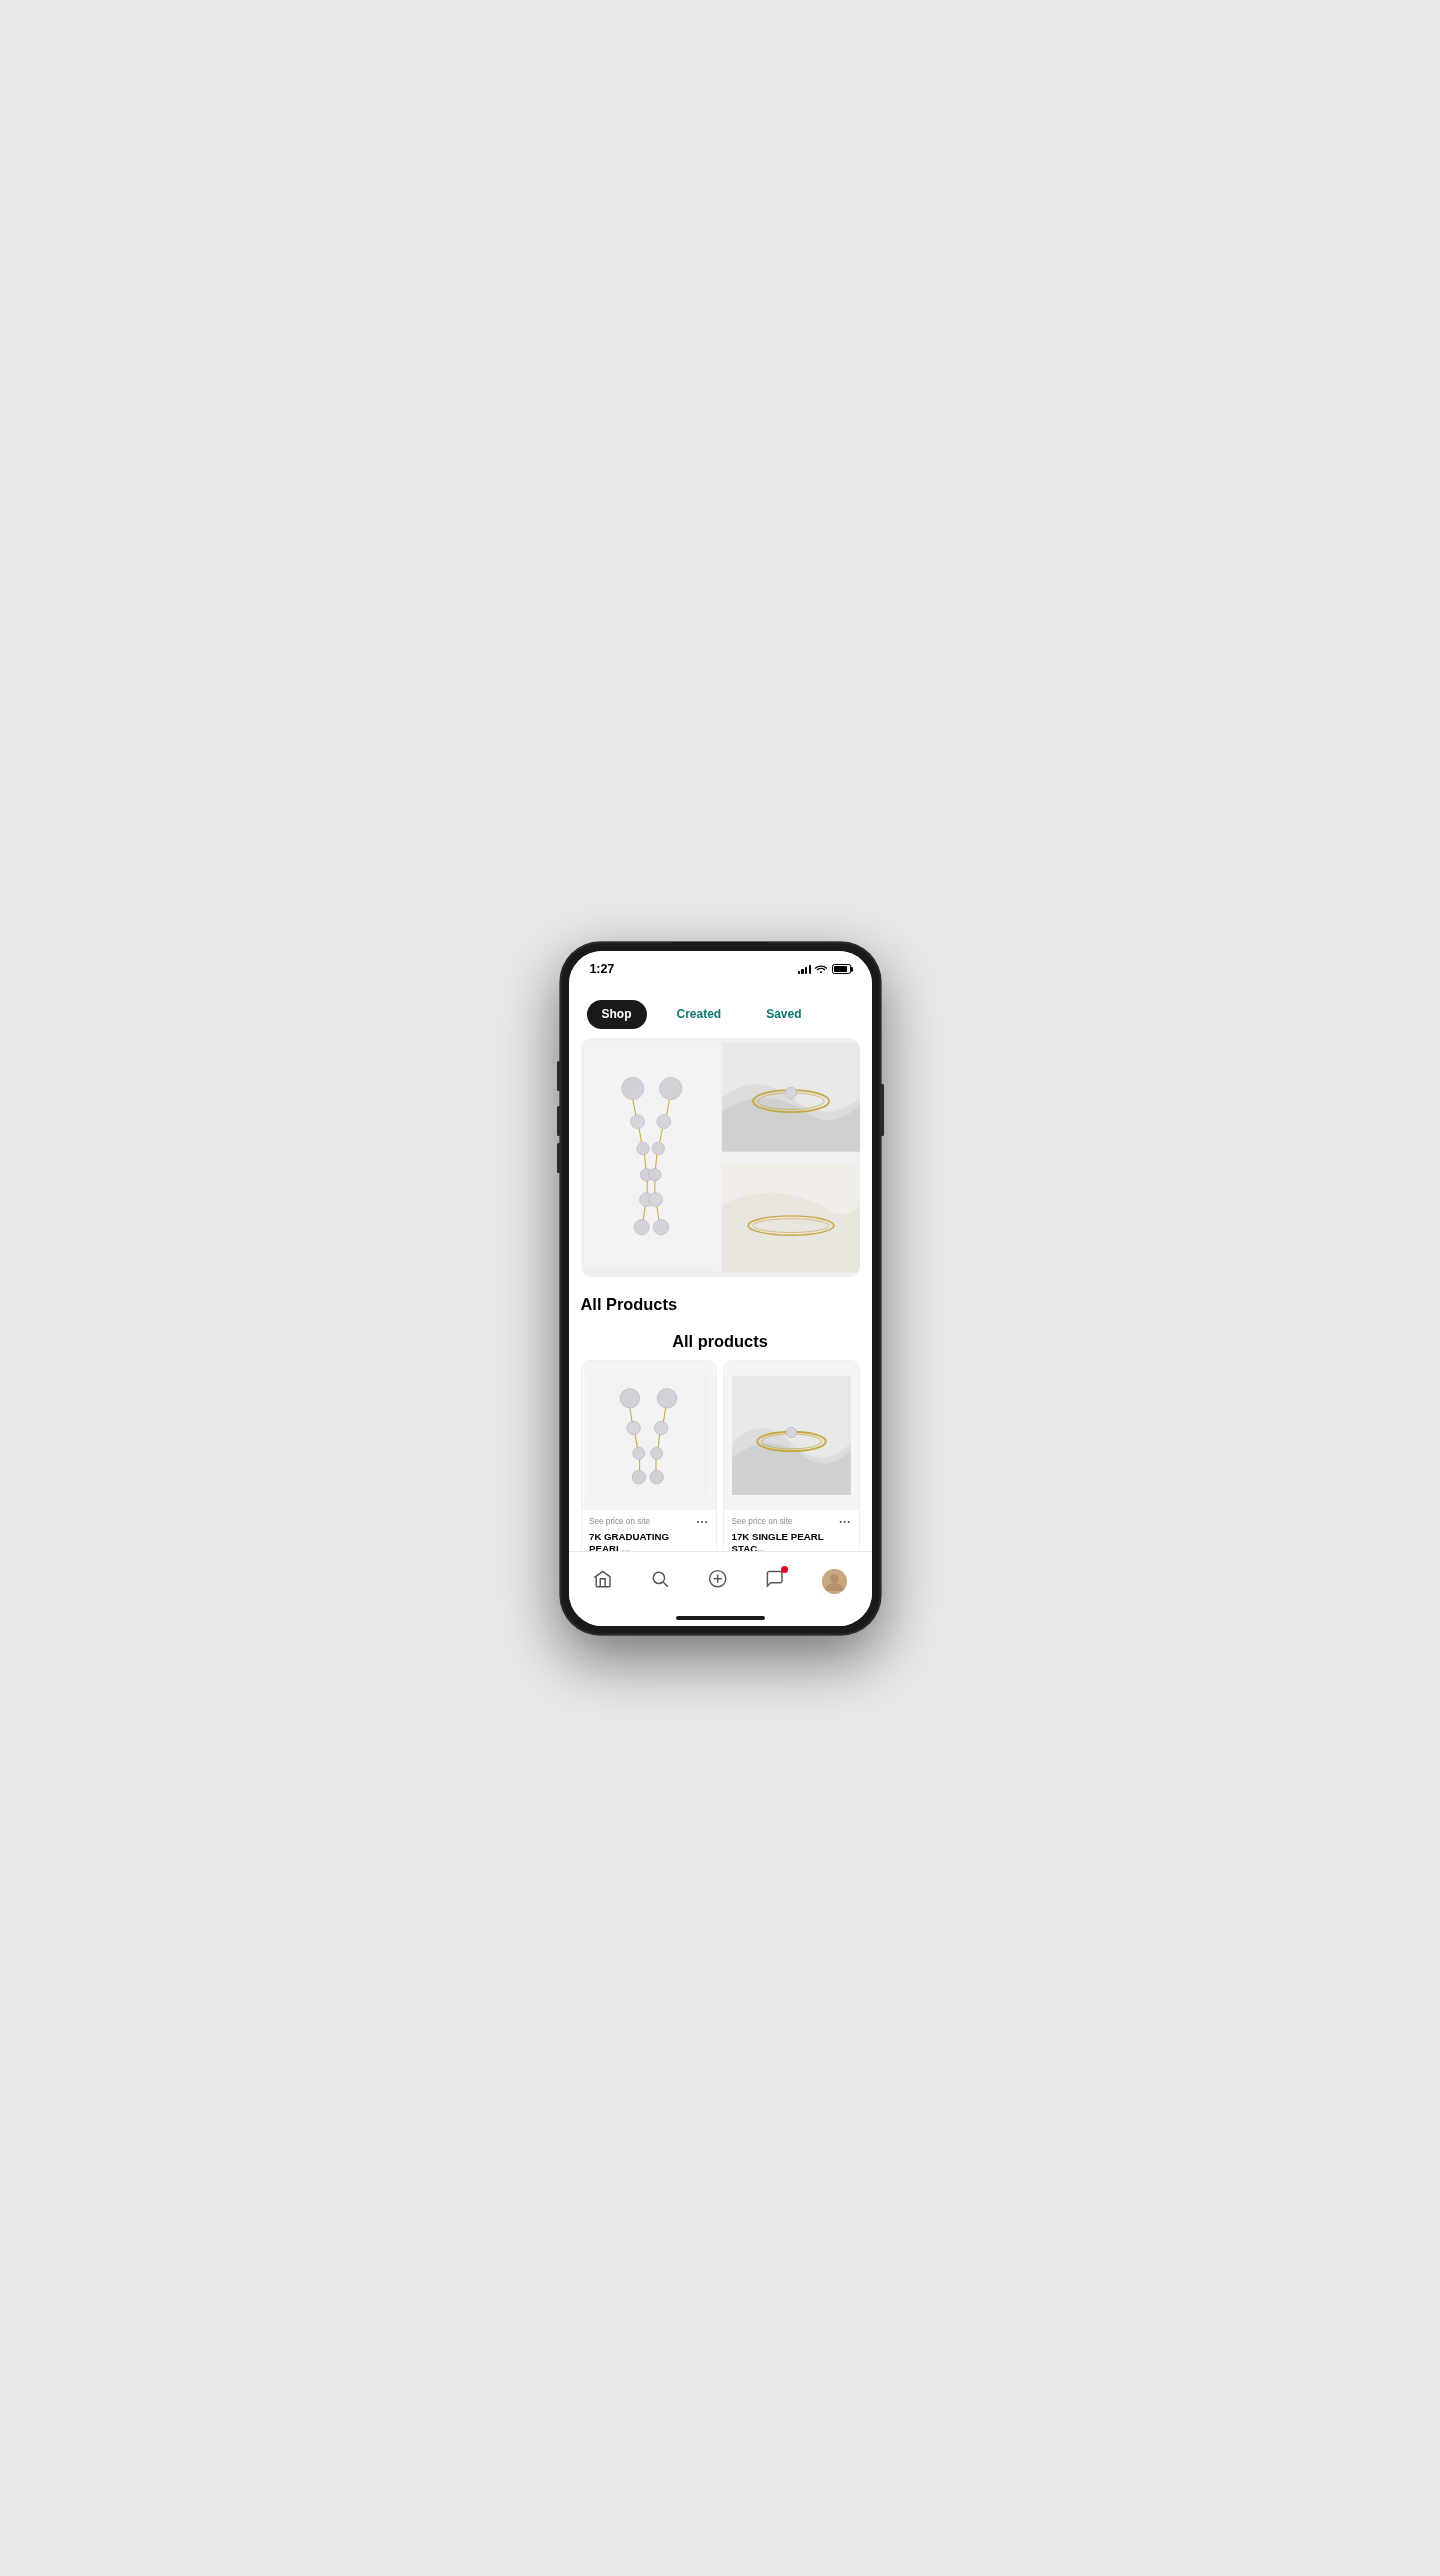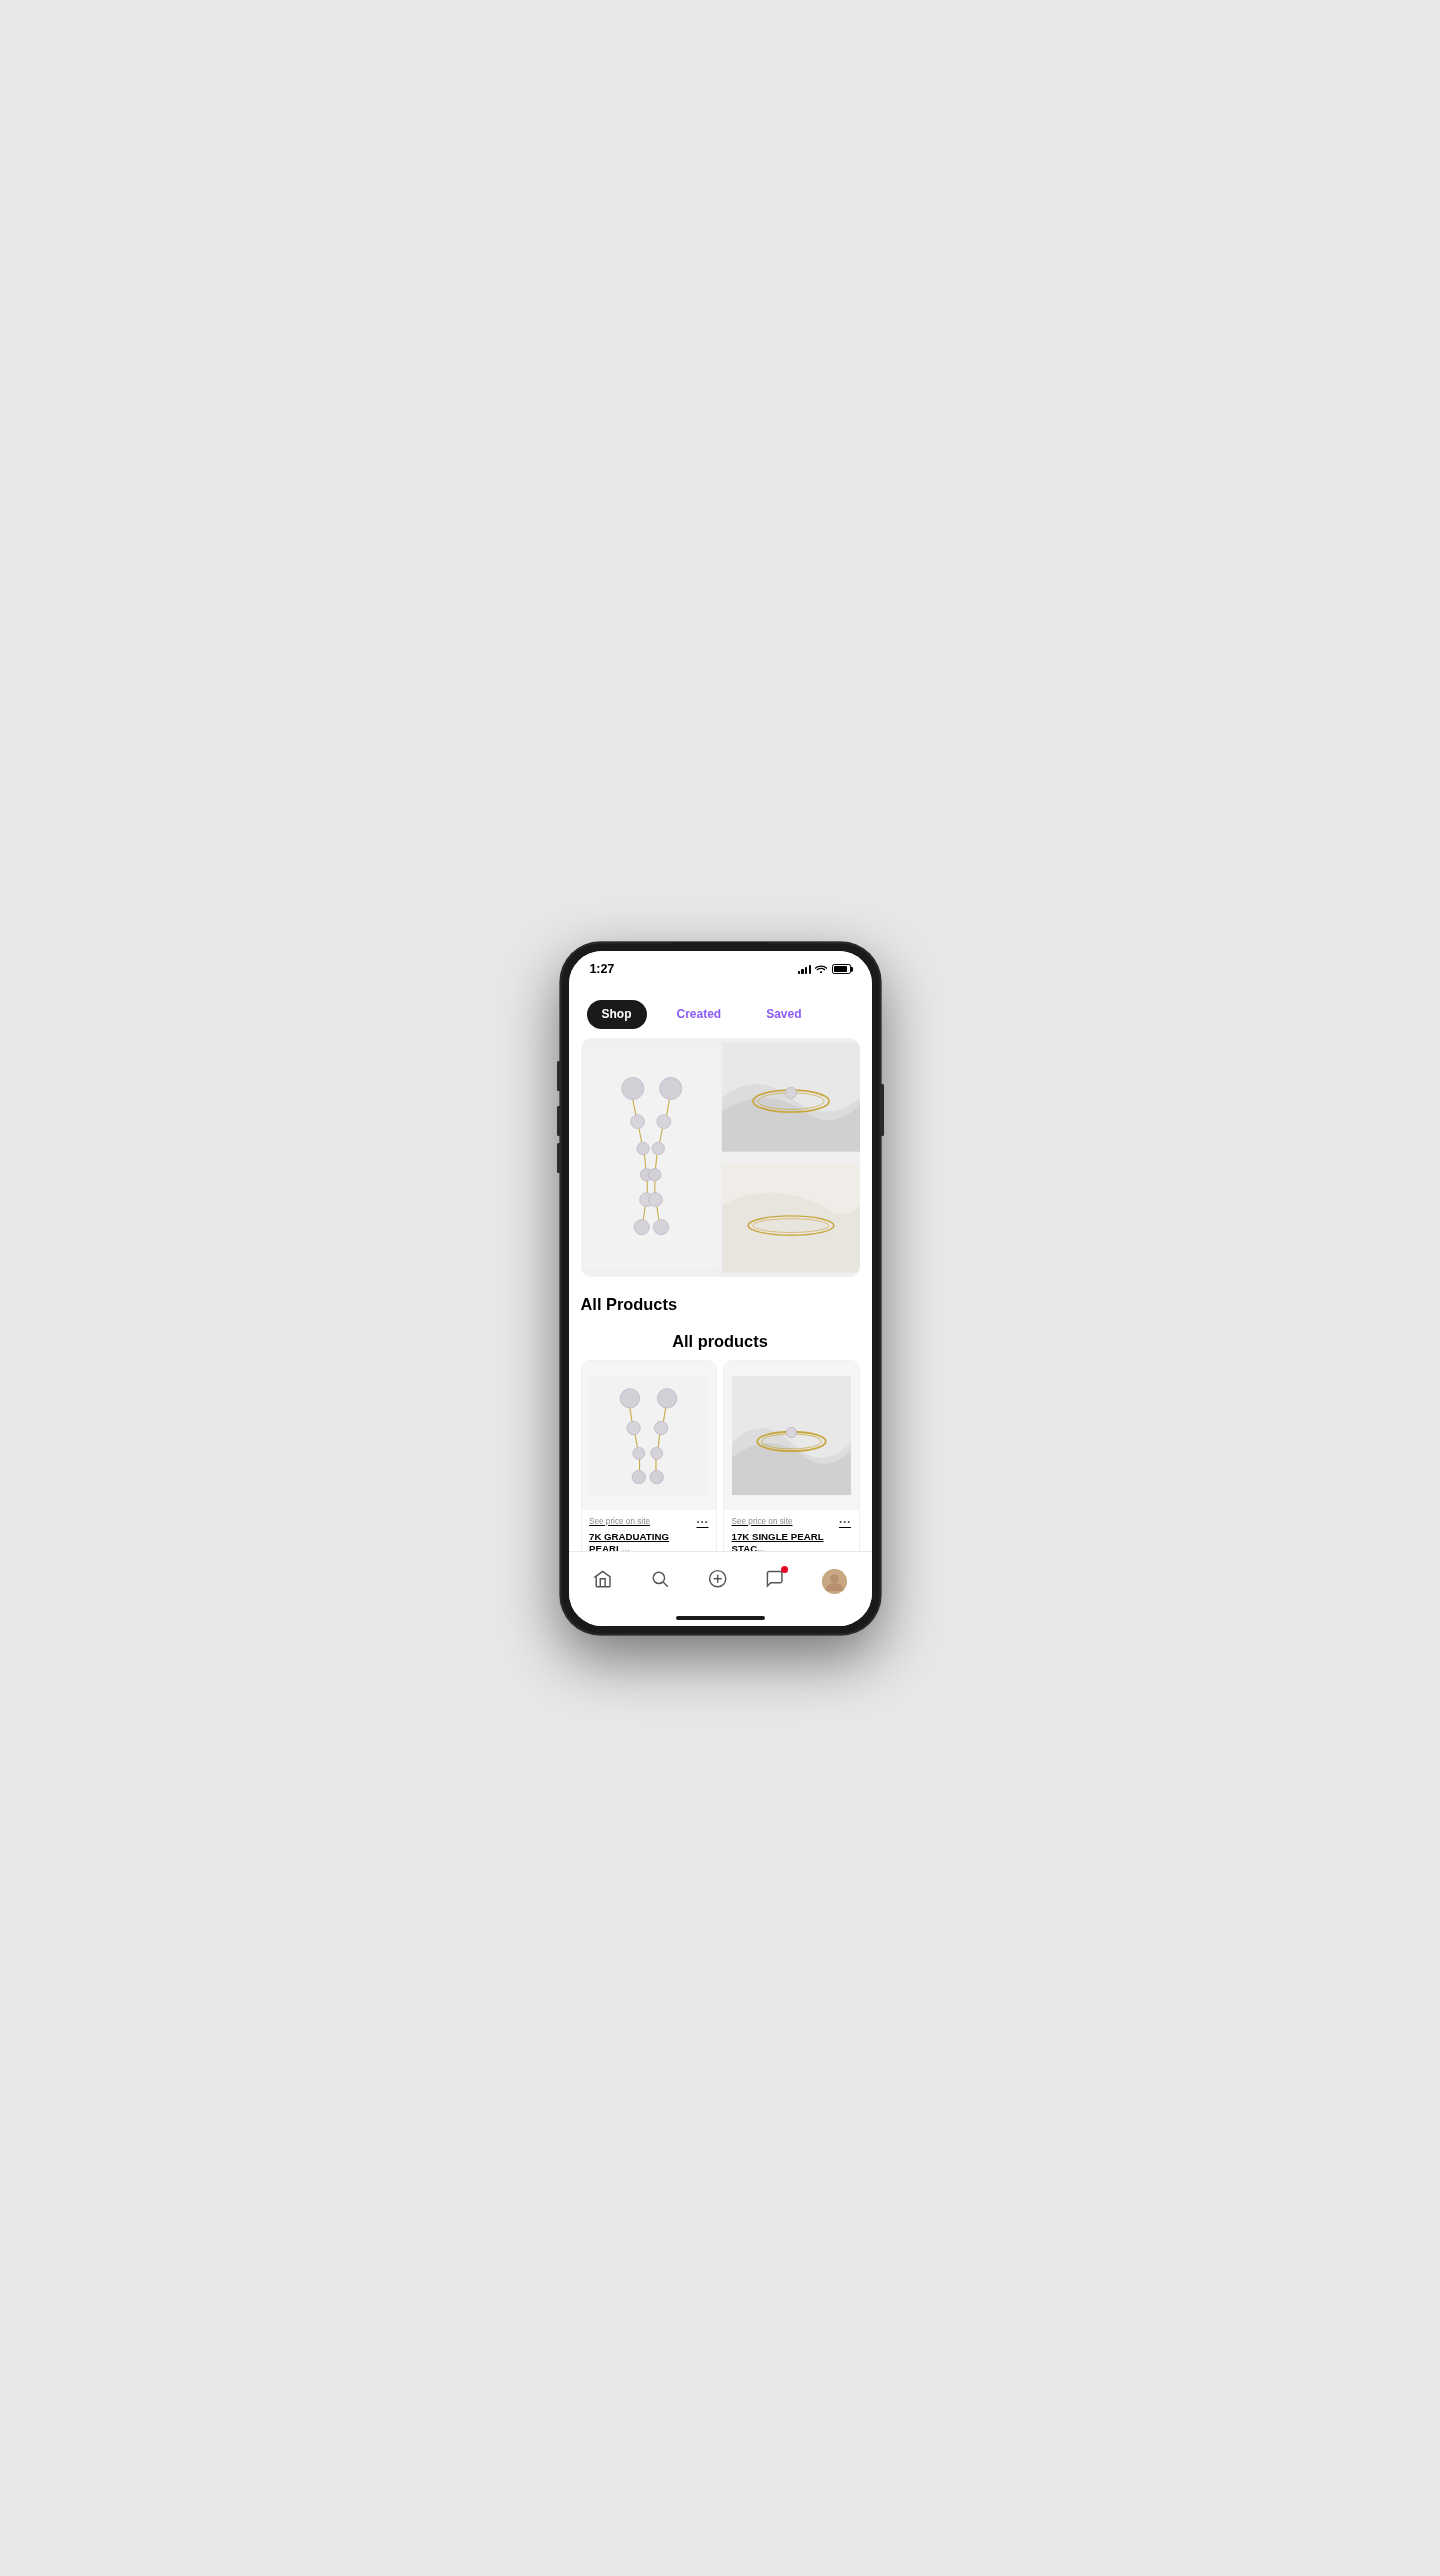--- a/index.html
+++ b/index.html
@@ -174,21 +174,21 @@
       cursor: pointer;
     }
 
     .tab-btn.active {
       background: #1a1a1a;
       color: #fff;
     }
 
     .tab-btn.inactive {
       background: transparent;
-      color: #8b5cf6;
+      color: #0f766e;
     }
 
     
     .showcase-container {
       padding: 0 12px 6px;
     }
 
     .showcase-grid {
       display: grid;
       grid-template-columns: 1fr 1fr;
@@ -232,21 +232,20 @@
       color: #000;
       padding: 12px 0 9px;
     }
 
     
     .products-grid {
       display: grid;
       grid-template-columns: 1fr 1fr;
       gap: 6px;
       padding: 0 12px 12px;
-      text-decoration: underline;
     }
 
     .product-card {
       background: #fff;
       border-radius: 9px;
       overflow: hidden;
       border: 0.7px solid #f0f0f0;
     }
 
     .product-image {

